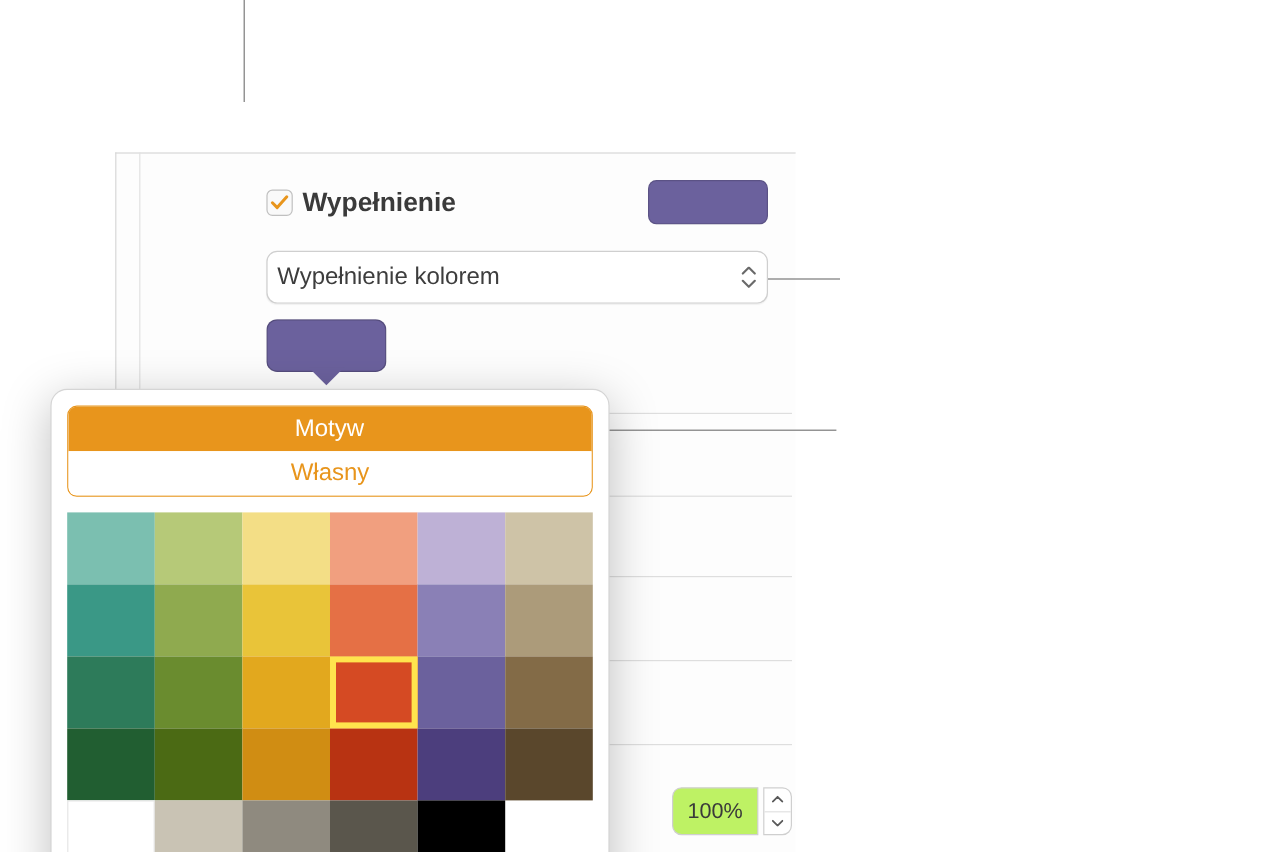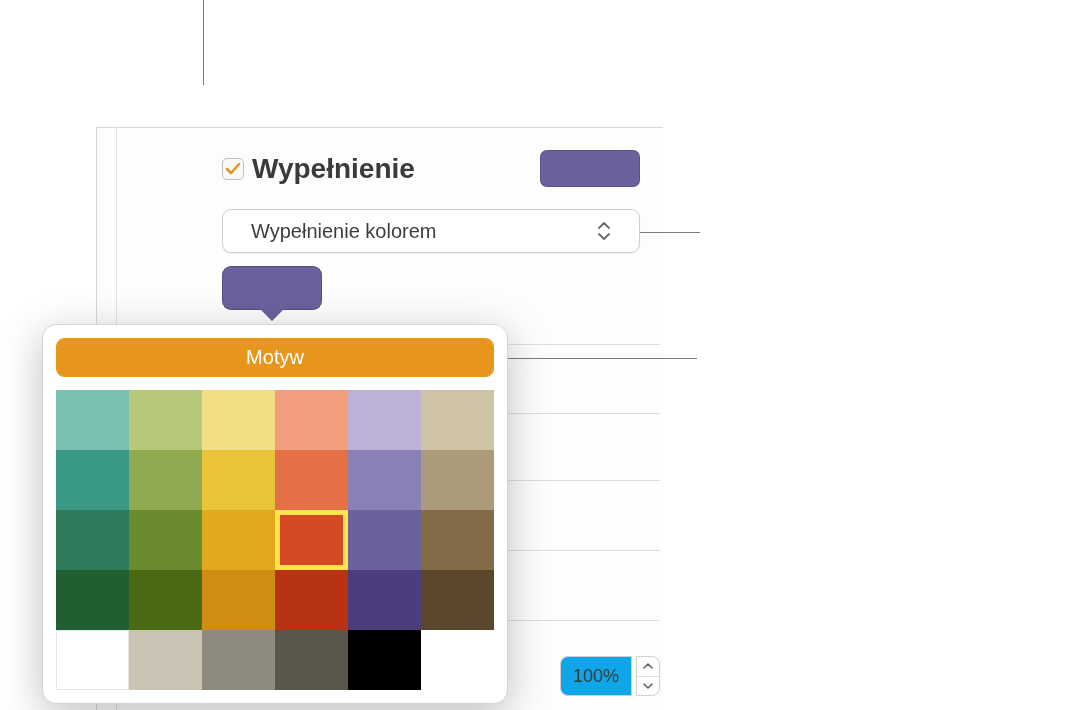--- a/index.html
+++ b/index.html
@@ -54,40 +54,40 @@
       display: flex;
       align-items: center;
       justify-content: center;
       cursor: pointer;
     }
     .checkbox svg {
       width: 16px;
       height: 16px;
     }
     .fill-label {
-      font-size: 28px;
+      font-size: 22px;
       font-weight: 600;
       color: #3a3a3a;
       flex: 1;
     }
     .color-preview {
       width: 100px;
       height: 37px;
       border-radius: 7px;
       border: 1px solid rgba(0,0,0,0.15);
     }
     .dropdown {
       width: 418px;
       height: 44px;
       border: 1px solid #cfcfcf;
       border-radius: 9px;
       background: #ffffff;
       display: flex;
       align-items: center;
-      padding: 0 28px;
+      padding: 0 8px;
       cursor: pointer;
       font-size: 20px;
       color: #3d3d3d;
       box-shadow: 0 1px 1px rgba(0,0,0,0.05);
     }
     .dropdown-text {
       flex: 1;
     }
     .dropdown-chevron {
       display: flex;
@@ -198,21 +198,21 @@
       width: 72px;
       height: 40px;
       border: 1px solid #cfcfcf;
       border-radius: 8px 0 0 8px;
       text-align: center;
       font-size: 18px;
       color: #3a3a3a;
       display: flex;
       align-items: center;
       justify-content: center;
-      background: #0ea5e9;
+      background: #bef264;
     }
     .stepper {
       width: 24px;
       height: 40px;
       border: 1px solid #cfcfcf;
       border-radius: 0 8px 8px 0;
       display: flex;
       flex-direction: column;
       background: #fff;
     }
@@ -293,20 +293,21 @@
 <div class="section-divider divider3"></div>
 <div class="section-divider divider4"></div>
 <div class="section-divider divider5"></div>
 
 <div class="callout-line-h1"></div>
 <div class="callout-line-h2"></div>
 
 <div class="popover">
   <div class="segmented">
     <div class="segment active">Motyw</div>
+    <div class="segment">Własny</div>
   </div>
   <div class="swatch-grid" id="swatch-grid">
       <div class="swatch" style="background: rgb(123, 191, 176);"></div>
       <div class="swatch" style="background: rgb(182, 201, 120);"></div>
       <div class="swatch" style="background: rgb(243, 222, 134);"></div>
       <div class="swatch" style="background: rgb(241, 159, 127);"></div>
       <div class="swatch" style="background: rgb(190, 177, 214);"></div>
       <div class="swatch" style="background: rgb(206, 195, 167);"></div>
       <div class="swatch" style="background: rgb(58, 152, 134);"></div>
       <div class="swatch" style="background: rgb(143, 170, 79);"></div>

